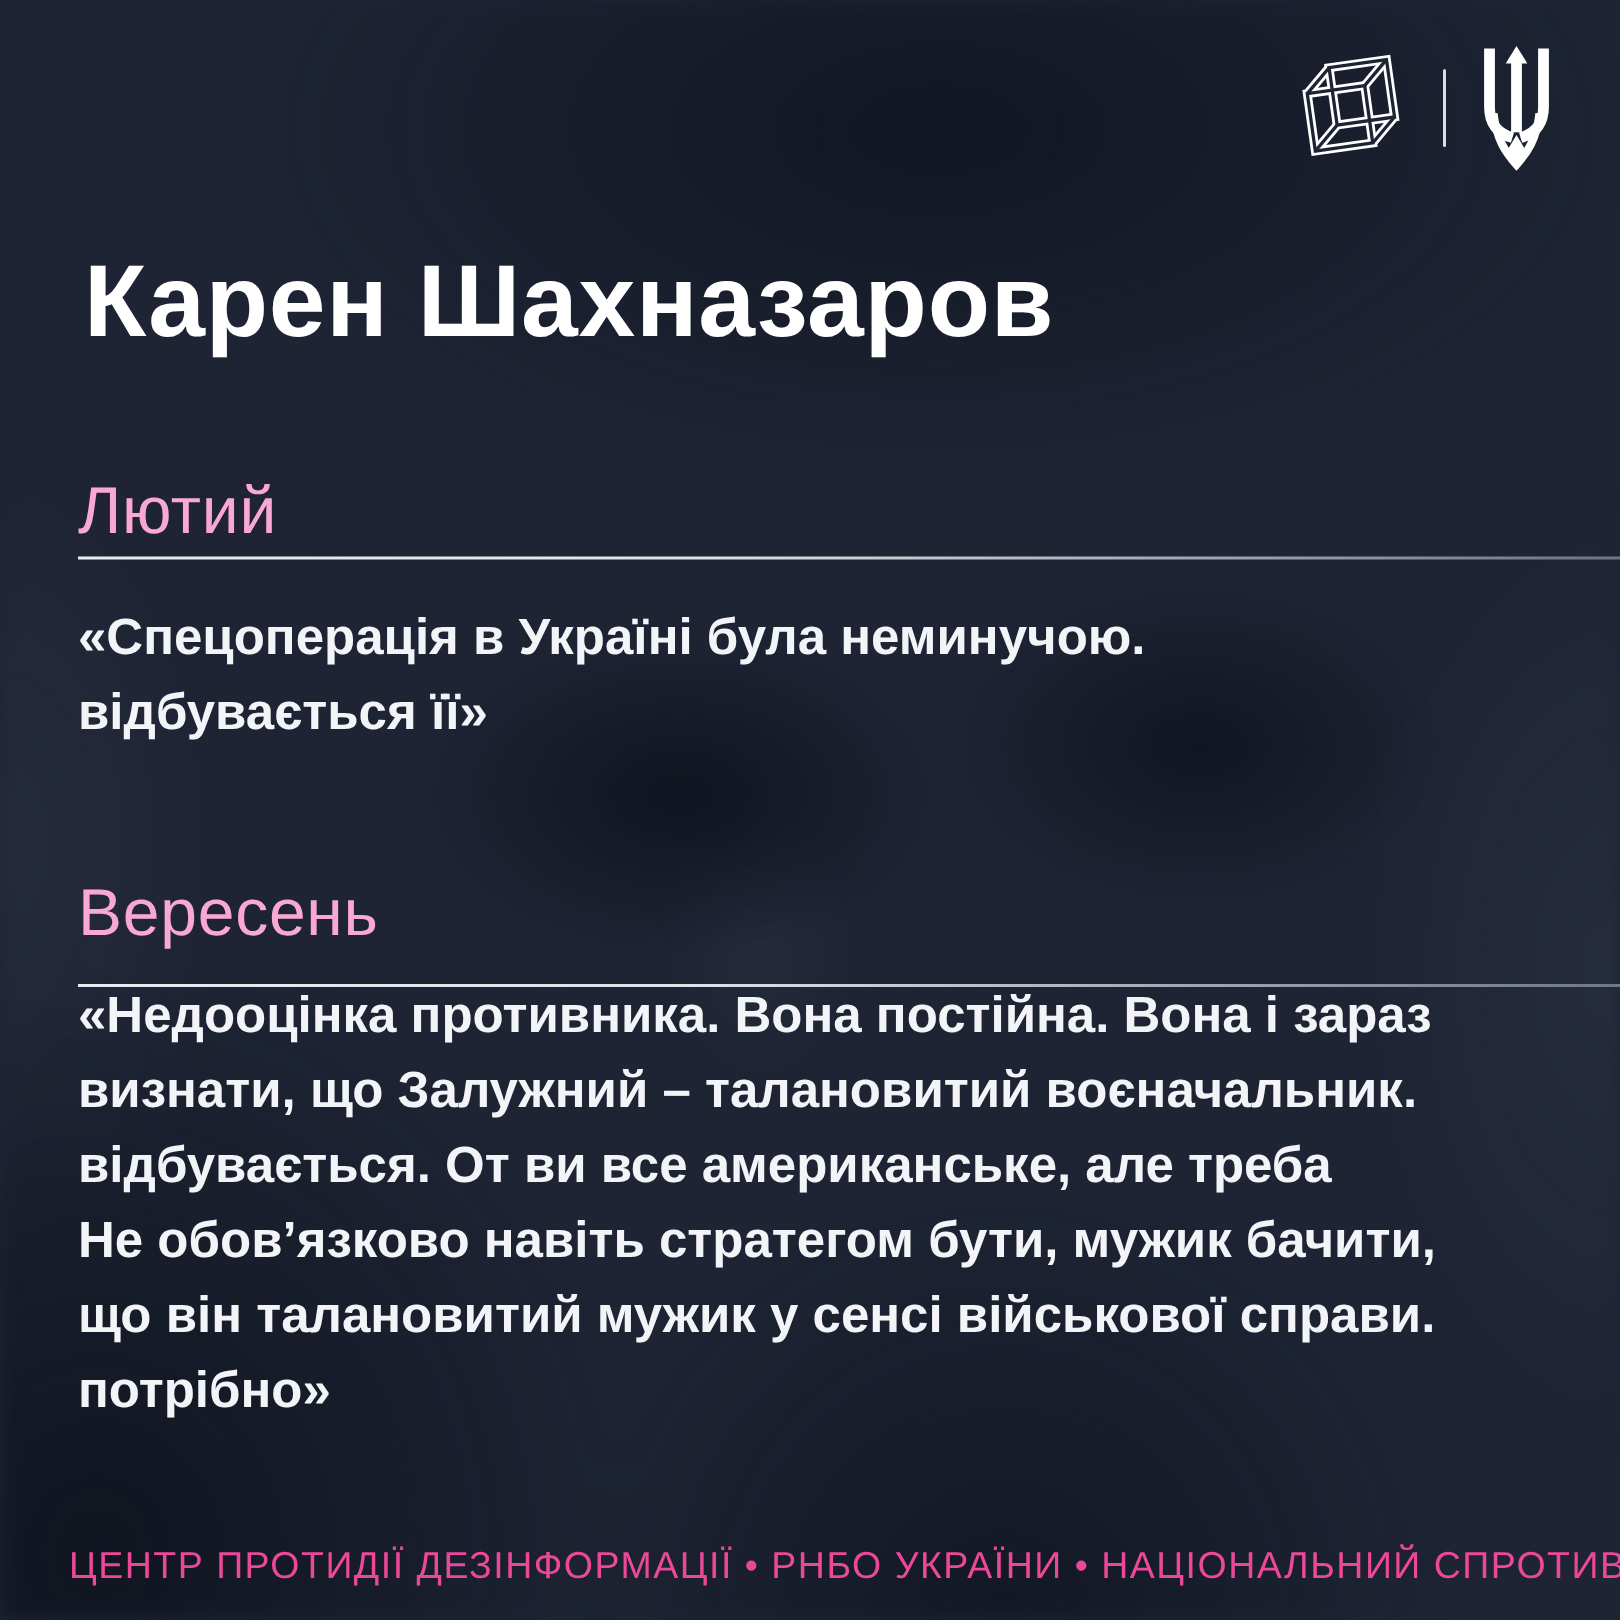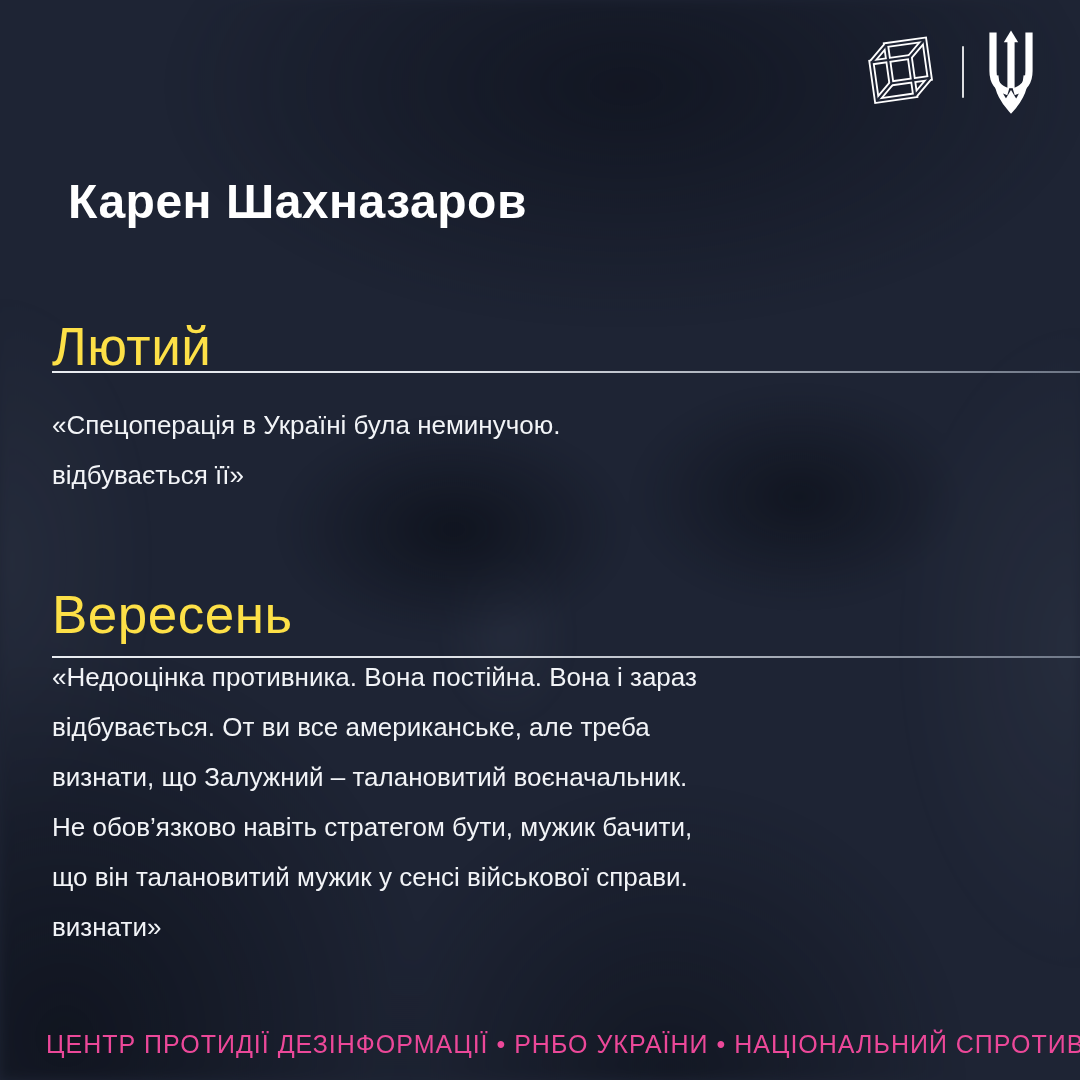--- a/index.html
+++ b/index.html
@@ -25,40 +25,40 @@
       radial-gradient(ellipse 260px 460px at 100% 60%, rgba(175,185,205,0.06), transparent 72%),
       radial-gradient(ellipse 220px 380px at 0% 52%, rgba(175,185,205,0.05), transparent 72%);
     filter: blur(6px);
   }
   .logos {
     position: absolute; top: 28px; right: 42px;
     display: flex; align-items: center; gap: 20px;
   }
   .logo-sep { width: 2px; height: 52px; background: rgba(255,255,255,0.85); border-radius: 1px; }
   .title {
-    position: absolute; left: 52px; top: 158px; margin: 16px;
-    font-size: 48px; font-weight: 700; letter-spacing: 0.5px; color: #ffffff;
+    position: absolute; left: 52px; top: 158px; margin: 4px;
+    font-size: 68px; font-weight: 700; letter-spacing: 0.5px; color: #ffffff;
     white-space: nowrap;
   }
   .month {
     position: absolute; left: 52px; margin: 0;
-    font-size: 53px; font-weight: 400; color: #fde047; letter-spacing: 0.5px;
+    font-size: 44px; font-weight: 400; color: #f9a8d4; letter-spacing: 0.5px;
     white-space: nowrap;
   }
   .month-1 { top: 316px; }
   .month-2 { top: 584px; }
   .rule {
     position: absolute; left: 52px; right: 0; height: 2px;
     background: linear-gradient(90deg, #e9ecf1 0%, rgba(233,236,241,0.95) 40%, rgba(160,170,186,0.60) 100%);
   }
   .rule-1 { top: 371px; }
   .rule-2 { top: 656px; }
   .quote {
     position: absolute; left: 52px; right: 30px;
-    font-size: 26px; line-height: 50px; font-weight: 400; color: #f2f4f7;
+    font-size: 34px; line-height: 50px; font-weight: 700; color: #f2f4f7;
   }
   .quote-1 { top: 400px; }
   .quote-2 { top: 652px; }
   .quote-line { white-space: nowrap; }
   .footer {
     position: absolute; left: 46px; top: 1030px; right: 20px;
     font-size: 25px; letter-spacing: 1px; color: #ec4899; font-weight: 400;
     white-space: nowrap;
   }
   svg { display: block; }
@@ -110,22 +110,22 @@
   <div class="rule rule-1"></div>
   <div class="quote quote-1">
     <div class="quote-line">«Спецоперація в Україні була неминучою.</div>
     <div class="quote-line">відбувається її»</div>
   </div>
 
   <h2 class="month month-2">Вересень</h2>
   <div class="rule rule-2"></div>
   <div class="quote quote-2">
     <div class="quote-line">«Недооцінка противника. Вона постійна. Вона і зараз</div>
+    <div class="quote-line">визнати, що Залужний – талановитий воєначальник.</div>
     <div class="quote-line">відбувається. От ви все американське, але треба</div>
-    <div class="quote-line">визнати, що Залужний – талановитий воєначальник.</div>
     <div class="quote-line">Не обов’язково навіть стратегом бути, мужик бачити,</div>
     <div class="quote-line">що він талановитий мужик у сенсі військової справи.</div>
-    <div class="quote-line">визнати»</div>
+    <div class="quote-line">потрібно»</div>
   </div>
 
   <div class="footer">ЦЕНТР ПРОТИДІЇ ДЕЗІНФОРМАЦІЇ • РНБО УКРАЇНИ • НАЦІОНАЛЬНИЙ СПРОТИВ</div>
 
 </div>
 
 </body></html>

